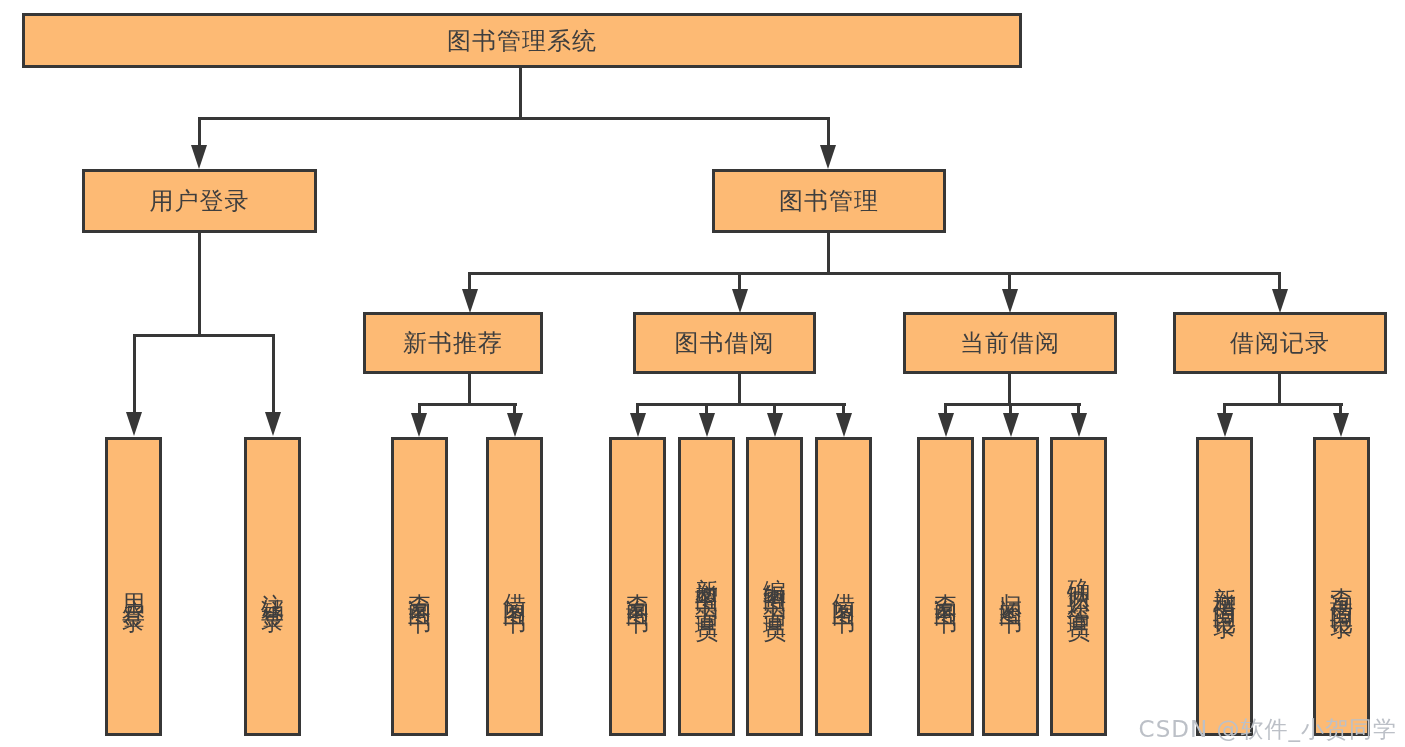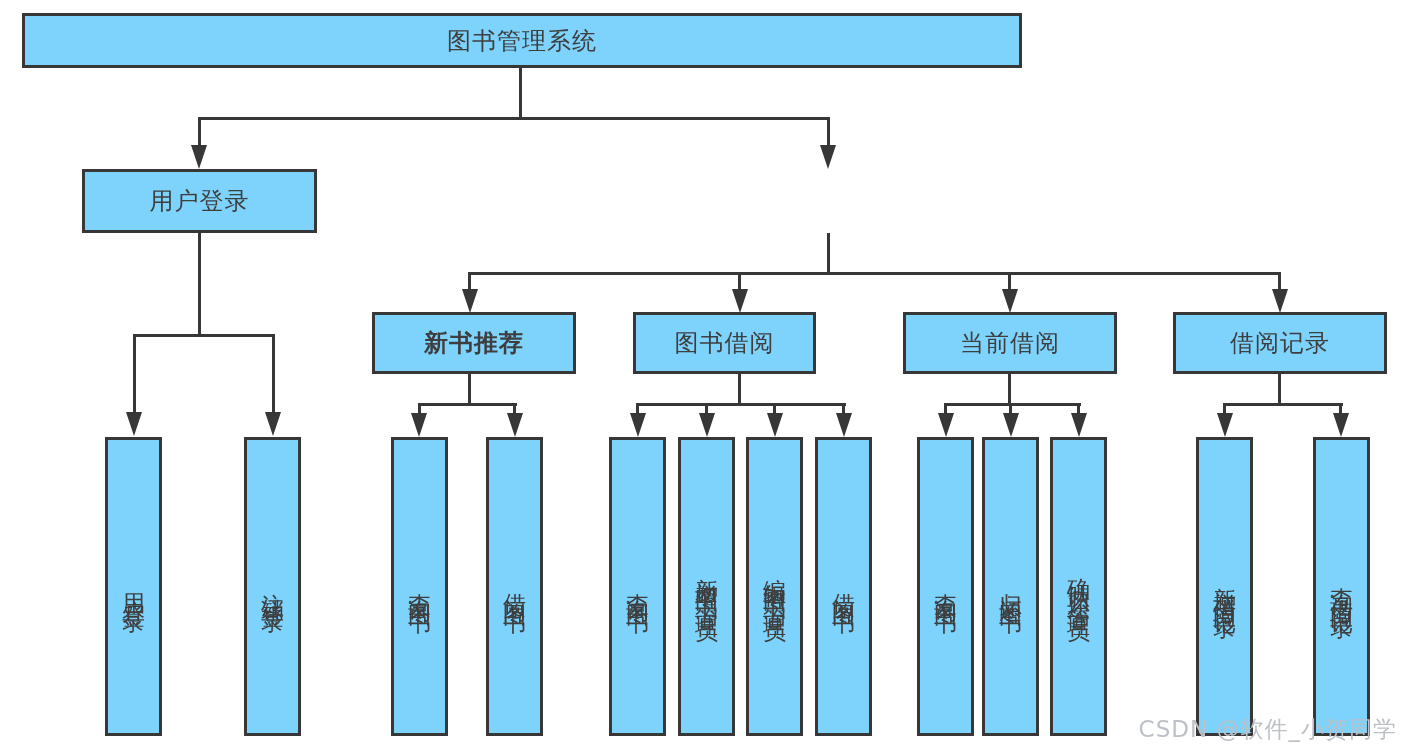--- a/index.html
+++ b/index.html
@@ -7,21 +7,21 @@
     position:relative;
     width:1405px;height:747px;
     background:#ffffff;
     font-family:"DejaVu Sans","Liberation Sans",sans-serif;
     overflow:hidden;
   }
   .box{
     position:absolute;
     box-sizing:border-box;
     border:3px solid #373737;
-    background:#7dd3fc;
+    background:#fdba74;
     color:#3e3e3e;
     display:flex;
     align-items:center;
     justify-content:center;
   }
   .hbox{ font-size:24px; letter-spacing:1px; }
   .vbox{
     writing-mode:vertical-rl;
     text-orientation:mixed;
     font-size:23px;
@@ -58,40 +58,43 @@
   <div class="vline" style="left:519px;top:68px;height:51px;"></div>
   <div class="hline" style="left:198px;top:117px;width:632px;"></div>
   <div class="vline" style="left:198px;top:117px;height:29px;"></div>
   <div class="arrow" style="left:191px;top:145px;"></div>
   <div class="vline" style="left:827px;top:117px;height:29px;"></div>
   <div class="arrow" style="left:820px;top:145px;"></div>
 
   <div class="box hbox" style="left:82px;top:169px;width:235px;height:64px;">
     <span>用户登录</span>
   </div>
+  <div class="box hbox" style="left:712px;top:169px;width:234px;height:64px;">
+    <span>图书管理</span>
+  </div>
 
   <div class="vline" style="left:198px;top:233px;height:103px;"></div>
   <div class="hline" style="left:133px;top:334px;width:142px;"></div>
   <div class="vline" style="left:133px;top:334px;height:79px;"></div>
   <div class="arrow" style="left:126px;top:412px;"></div>
   <div class="vline" style="left:272px;top:334px;height:79px;"></div>
   <div class="arrow" style="left:265px;top:412px;"></div>
 
   <div class="vline" style="left:827px;top:233px;height:41px;"></div>
   <div class="hline" style="left:469px;top:272px;width:812px;"></div>
   <div class="vline" style="left:468px;top:272px;height:18px;"></div>
   <div class="arrow" style="left:462px;top:289px;"></div>
   <div class="vline" style="left:738px;top:272px;height:18px;"></div>
   <div class="arrow" style="left:732px;top:289px;"></div>
   <div class="vline" style="left:1008px;top:272px;height:18px;"></div>
   <div class="arrow" style="left:1002px;top:289px;"></div>
   <div class="vline" style="left:1278px;top:272px;height:18px;"></div>
   <div class="arrow" style="left:1272px;top:289px;"></div>
 
-  <div class="box hbox" style="left:372px;top:312px;width:204px;height:62px;font-weight:bold;">
+  <div class="box hbox" style="left:363px;top:312px;width:180px;height:62px;">
     <span>新书推荐</span>
   </div>
   <div class="box hbox" style="left:633px;top:312px;width:183px;height:62px;">
     <span>图书借阅</span>
   </div>
   <div class="box hbox" style="left:903px;top:312px;width:214px;height:62px;">
     <span>当前借阅</span>
   </div>
   <div class="box hbox" style="left:1173px;top:312px;width:214px;height:62px;">
     <span>借阅记录</span>

